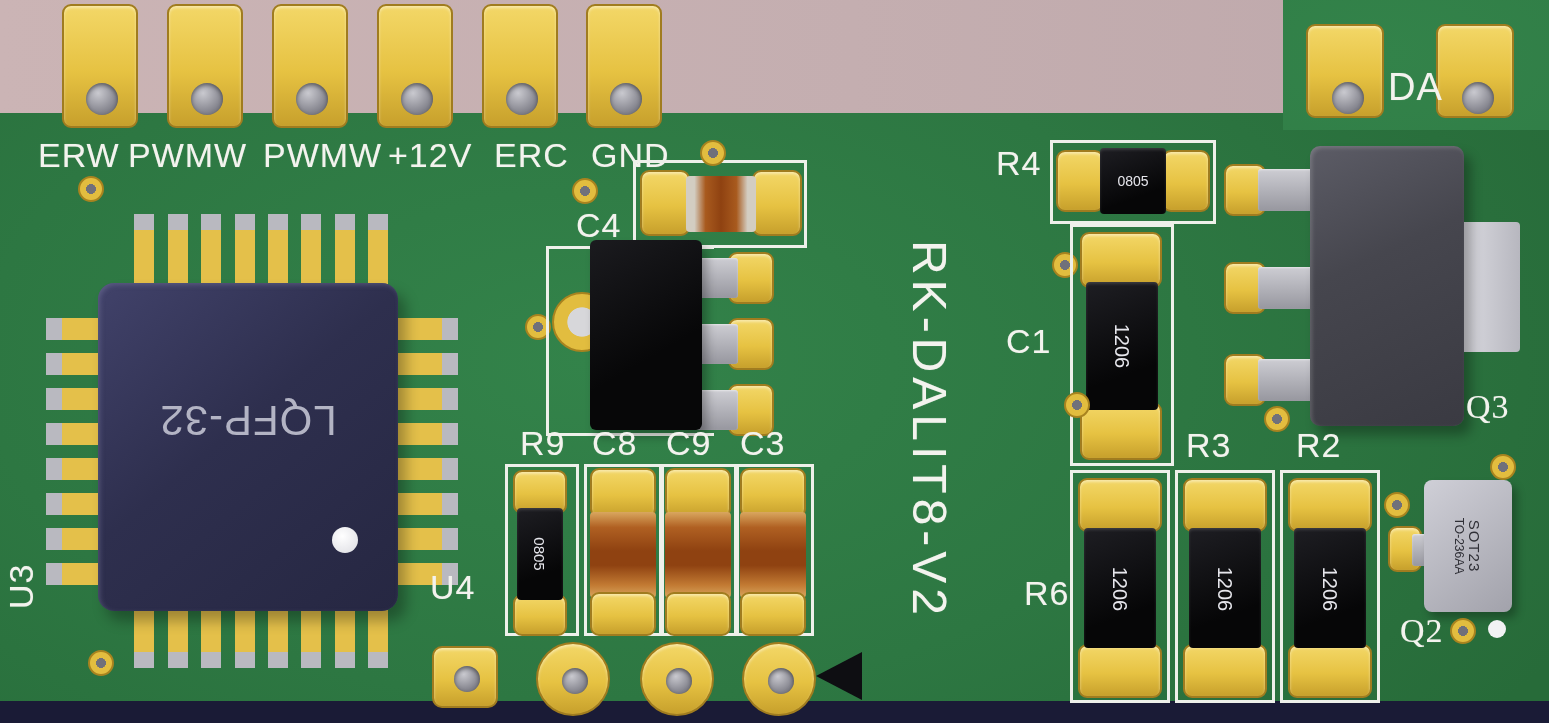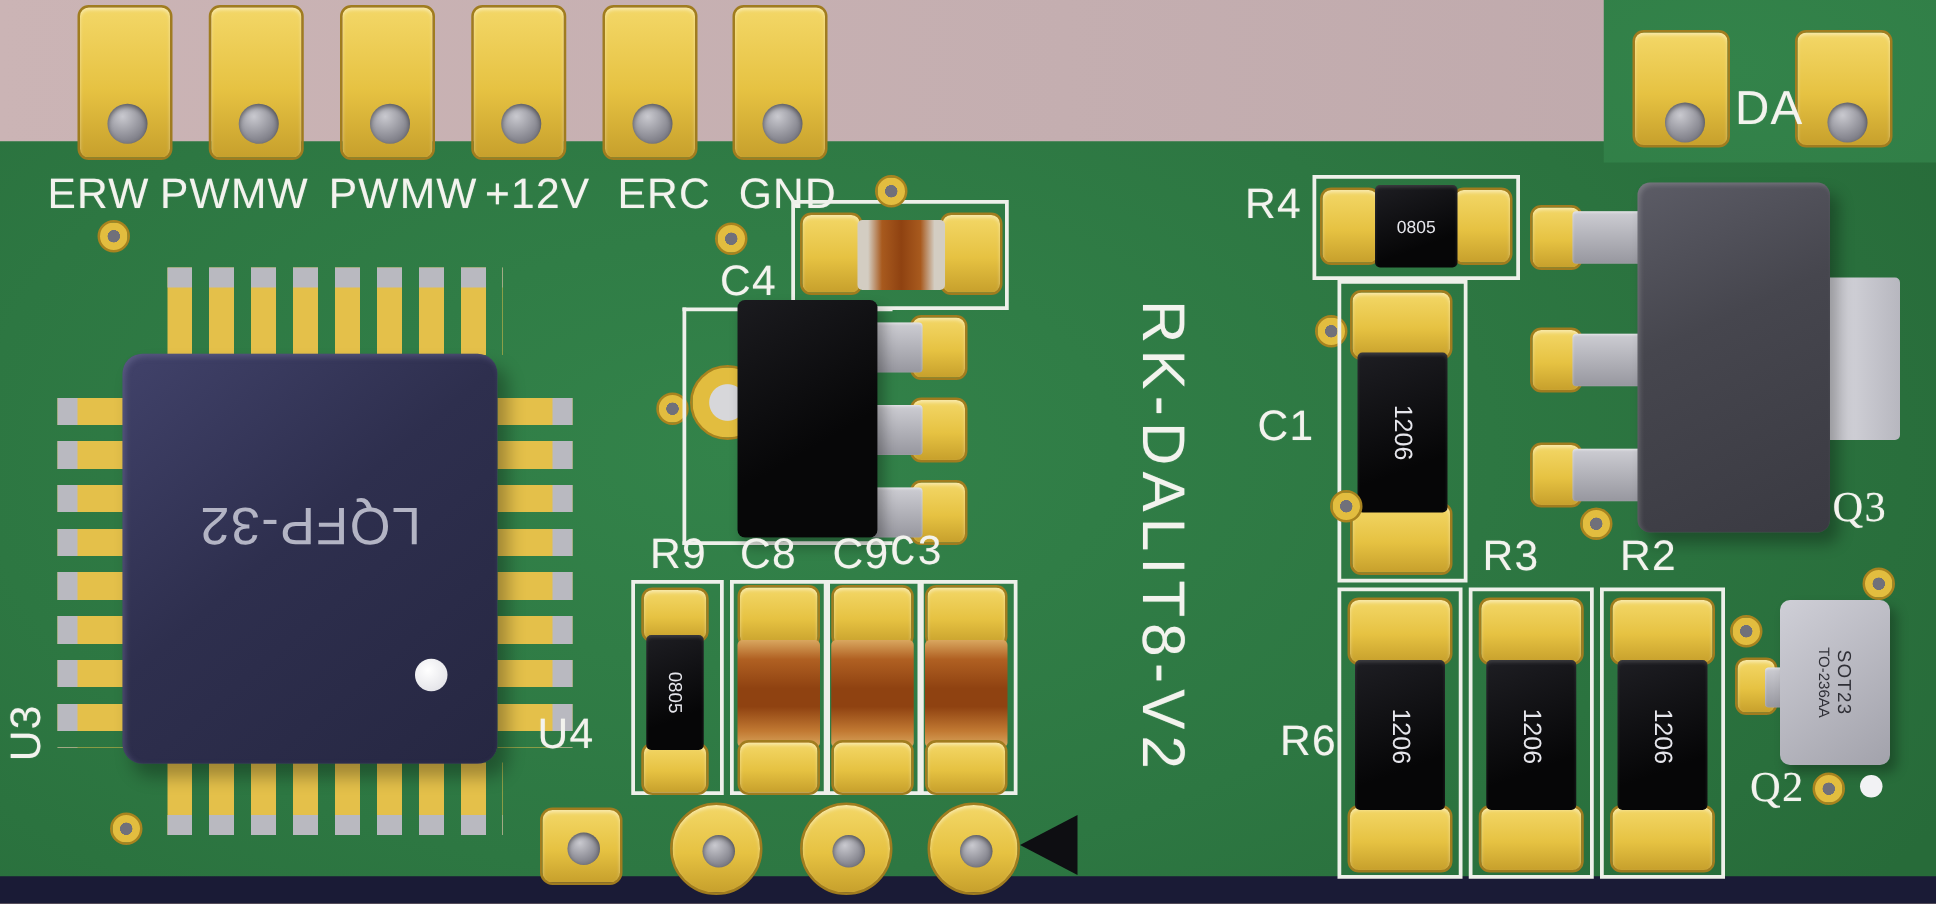--- a/index.html
+++ b/index.html
@@ -142,21 +142,21 @@
   <div class="pad" style="left:728px;top:384px;width:46px;height:52px;"></div>
   <div class="gray-lead" style="left:696px;top:258px;width:42px;height:40px;"></div>
   <div class="gray-lead" style="left:696px;top:324px;width:42px;height:40px;"></div>
   <div class="gray-lead" style="left:696px;top:390px;width:42px;height:40px;"></div>
   <div class="abs" style="left:590px;top:240px;width:112px;height:190px;border-radius:6px;
               background:linear-gradient(150deg,#1b1b1f 0%,#070708 60%);box-shadow:5px 7px 10px rgba(0,0,0,.3);"></div>
 
   <div class="silk-text" style="left:520px;top:424px;">R9</div>
   <div class="silk-text" style="left:592px;top:424px;">C8</div>
   <div class="silk-text" style="left:666px;top:424px;">C9</div>
-  <div class="silk-text" style="left:712px;top:424px;font-family:Liberation Mono, monospace;">C3</div>
+  <div class="silk-text" style="left:740px;top:424px;">C3</div>
 
   <div class="silk-box" style="left:505px;top:464px;width:74px;height:172px;"></div>
   <div class="pad" style="left:513px;top:470px;width:54px;height:44px;"></div>
   <div class="pad" style="left:513px;top:594px;width:54px;height:42px;"></div>
   <div class="black-body" style="left:517px;top:508px;width:46px;height:92px;"></div>
   <div class="chip-mark" style="left:495px;top:544px;width:90px;height:20px;font-size:15px;transform:rotate(90deg);">0805</div>
 
   <div class="silk-box" style="left:584px;top:464px;width:80px;height:172px;"></div>
   <div class="pad" style="left:590px;top:468px;width:66px;height:50px;"></div>
   <div class="cap-v" style="left:590px;top:512px;width:66px;height:86px;"></div>

